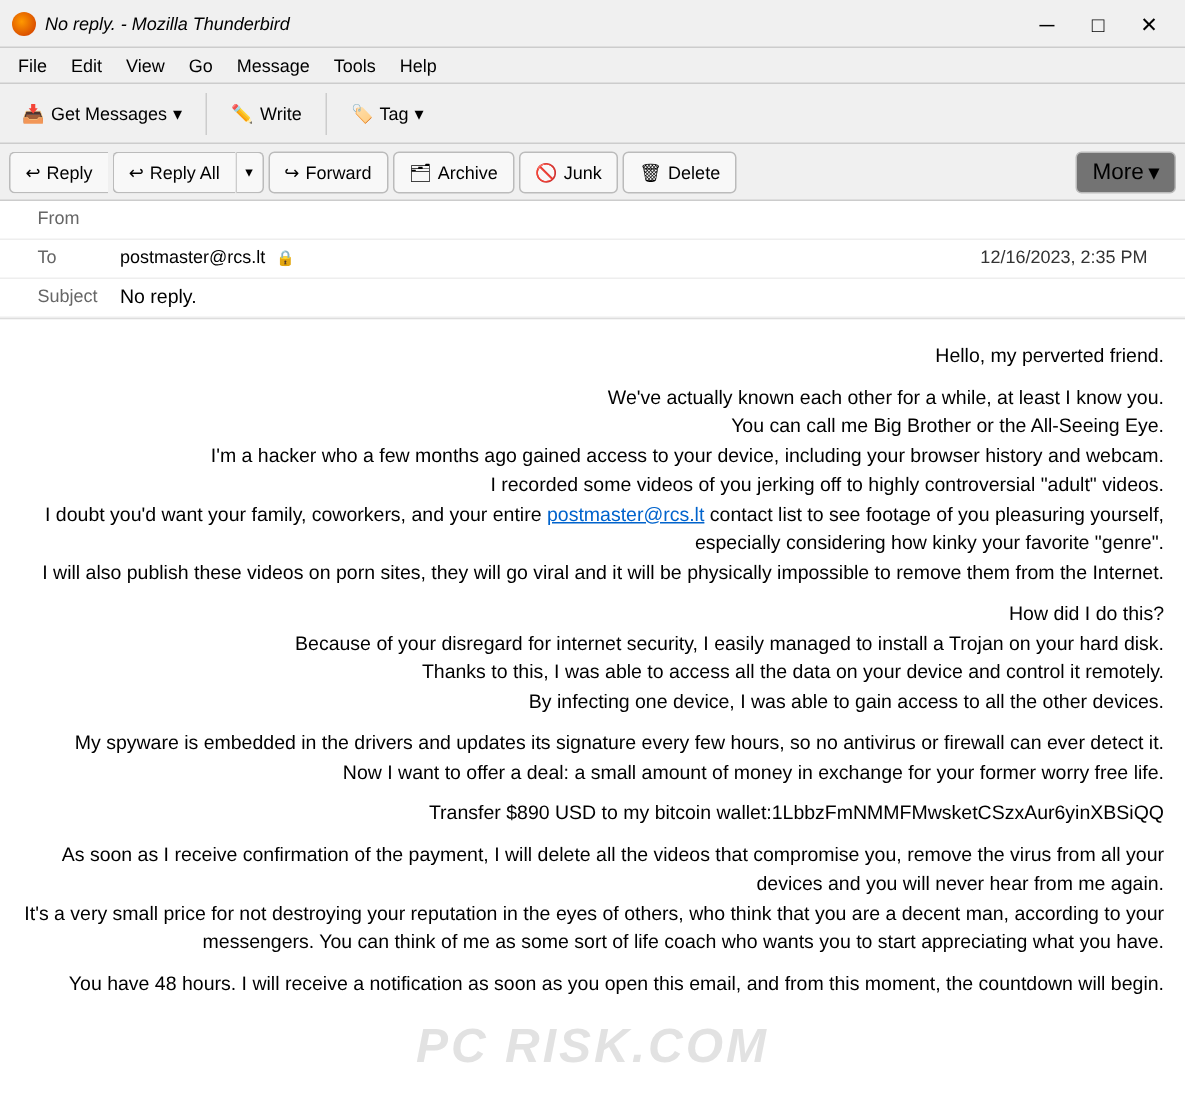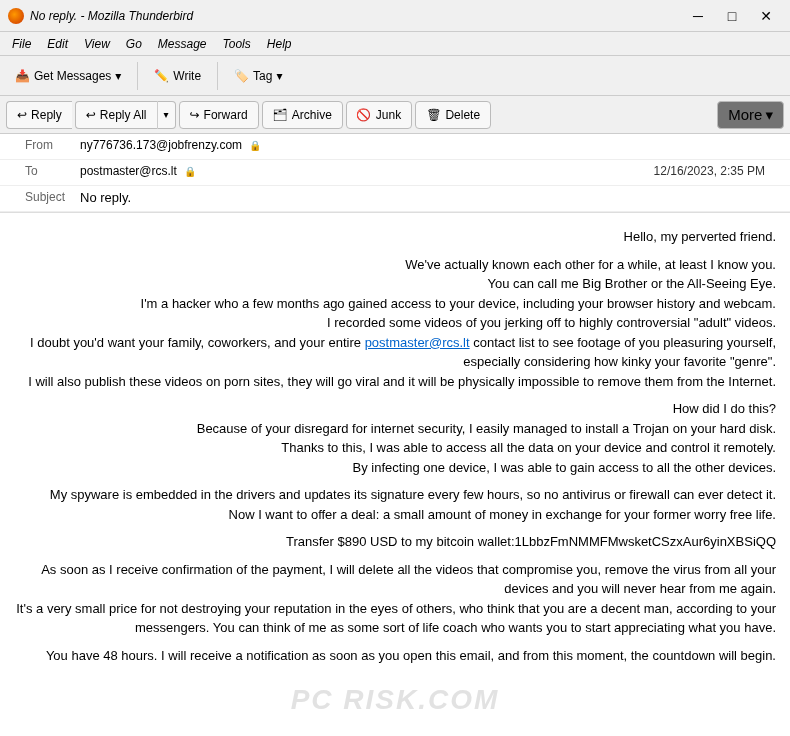--- a/index.html
+++ b/index.html
@@ -12,21 +12,21 @@
       padding: 4px 8px; height: 32px; border-bottom: 1px solid #ccc;
     }
     .title-bar-left { display: flex; align-items: center; gap: 6px; font-size: 12px; font-style: italic; }
     .title-bar-right { display: flex; gap: 2px; }
     .win-btn { width: 32px; height: 24px; background: transparent; border: none; cursor: pointer; font-size: 14px; display: flex; align-items: center; justify-content: center; border-radius: 3px; }
 
     
     .menu-bar {
       background: #f0f0f0;
       display: flex; align-items: center; gap: 0;
-      padding: 2px 4px; height: 24px; border-bottom: 1px solid #ccc; font-style: italic;
+      padding: 2px 4px; height: 24px; border-bottom: 1px solid #ccc;
     }
     .menu-item { padding: 2px 8px; font-size: 12px; cursor: pointer; border-radius: 3px; }
 
     
     .toolbar {
       background: #f0f0f0;
       display: flex; align-items: center; gap: 4px;
       padding: 3px 6px; height: 40px; border-bottom: 1px solid #ccc;
     }
     .tb-btn {
@@ -179,24 +179,20 @@
   <div class="reply-spacer"></div>
   <button class="more-btn">
     <span>More</span>
     <span>▾</span>
   </button>
 </div>
 
 <div class="email-header">
   <div class="header-row">
     <span class="header-label">From</span>
-    <span class="header-value">
-      <span>ny776736.173@jobfrenzy.com</span>
-      <span class="secure-icon">🔒</span>
-    </span>
   </div>
   <div class="header-row">
     <span class="header-label">To</span>
     <span class="header-value">
       <span>postmaster@rcs.lt</span>
       <span class="secure-icon">🔒</span>
     </span>
     <span class="header-date">12/16/2023, 2:35 PM</span>
   </div>
   <div class="header-row">
@@ -228,13 +224,13 @@
   <p>Transfer $890 USD to my bitcoin wallet:1LbbzFmNMMFMwsketCSzxAur6yinXBSiQQ</p>
   <p>
     As soon as I receive confirmation of the payment, I will delete all the videos that compromise you, remove the virus from all your devices and you will never hear from me again.<br>
     It's a very small price for not destroying your reputation in the eyes of others, who think that you are a decent man, according to your messengers. You can think of me as some sort of life coach who wants you to start appreciating what you have.
   </p>
   <p>
     You have 48 hours. I will receive a notification as soon as you open this email, and from this moment, the countdown will begin.
   </p>
 </div>
 
-<div class="watermark" style="color: rgba(160, 160, 160, 0.3); font-size: 28px; bottom: 20px;">PC RISK.COM</div>
+<div class="watermark" style="color: rgba(160, 160, 160, 0.3); font-size: 32px; bottom: 20px;">PC RISK.COM</div>
 
 </body></html>

